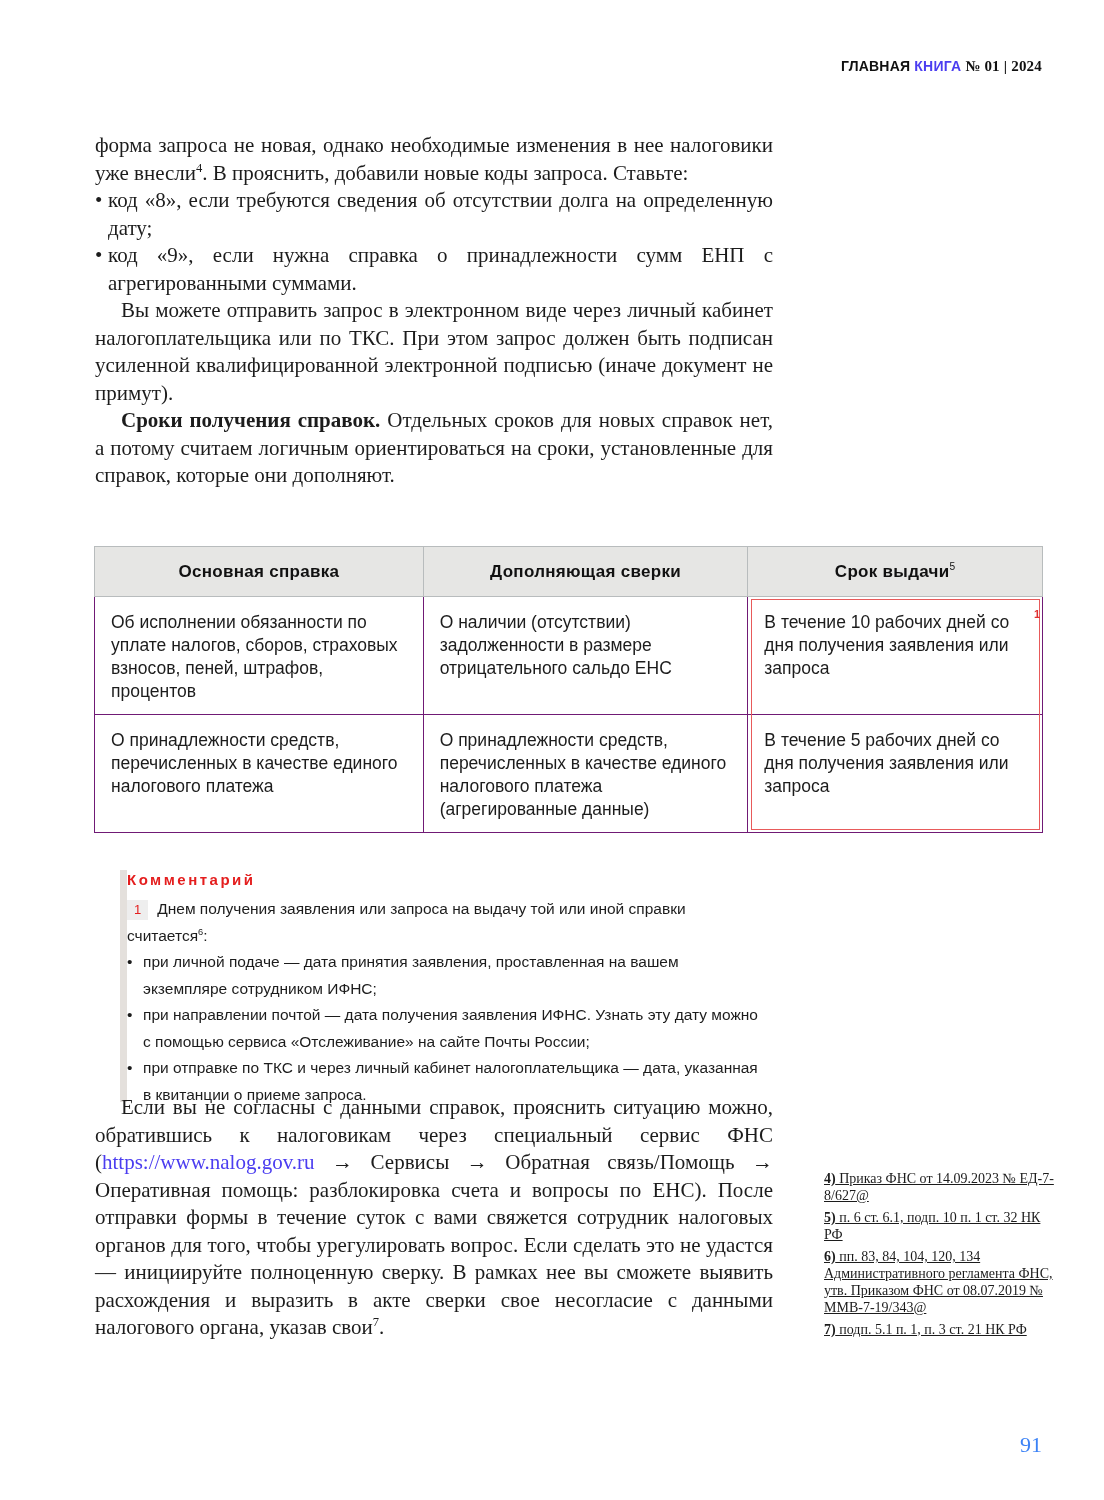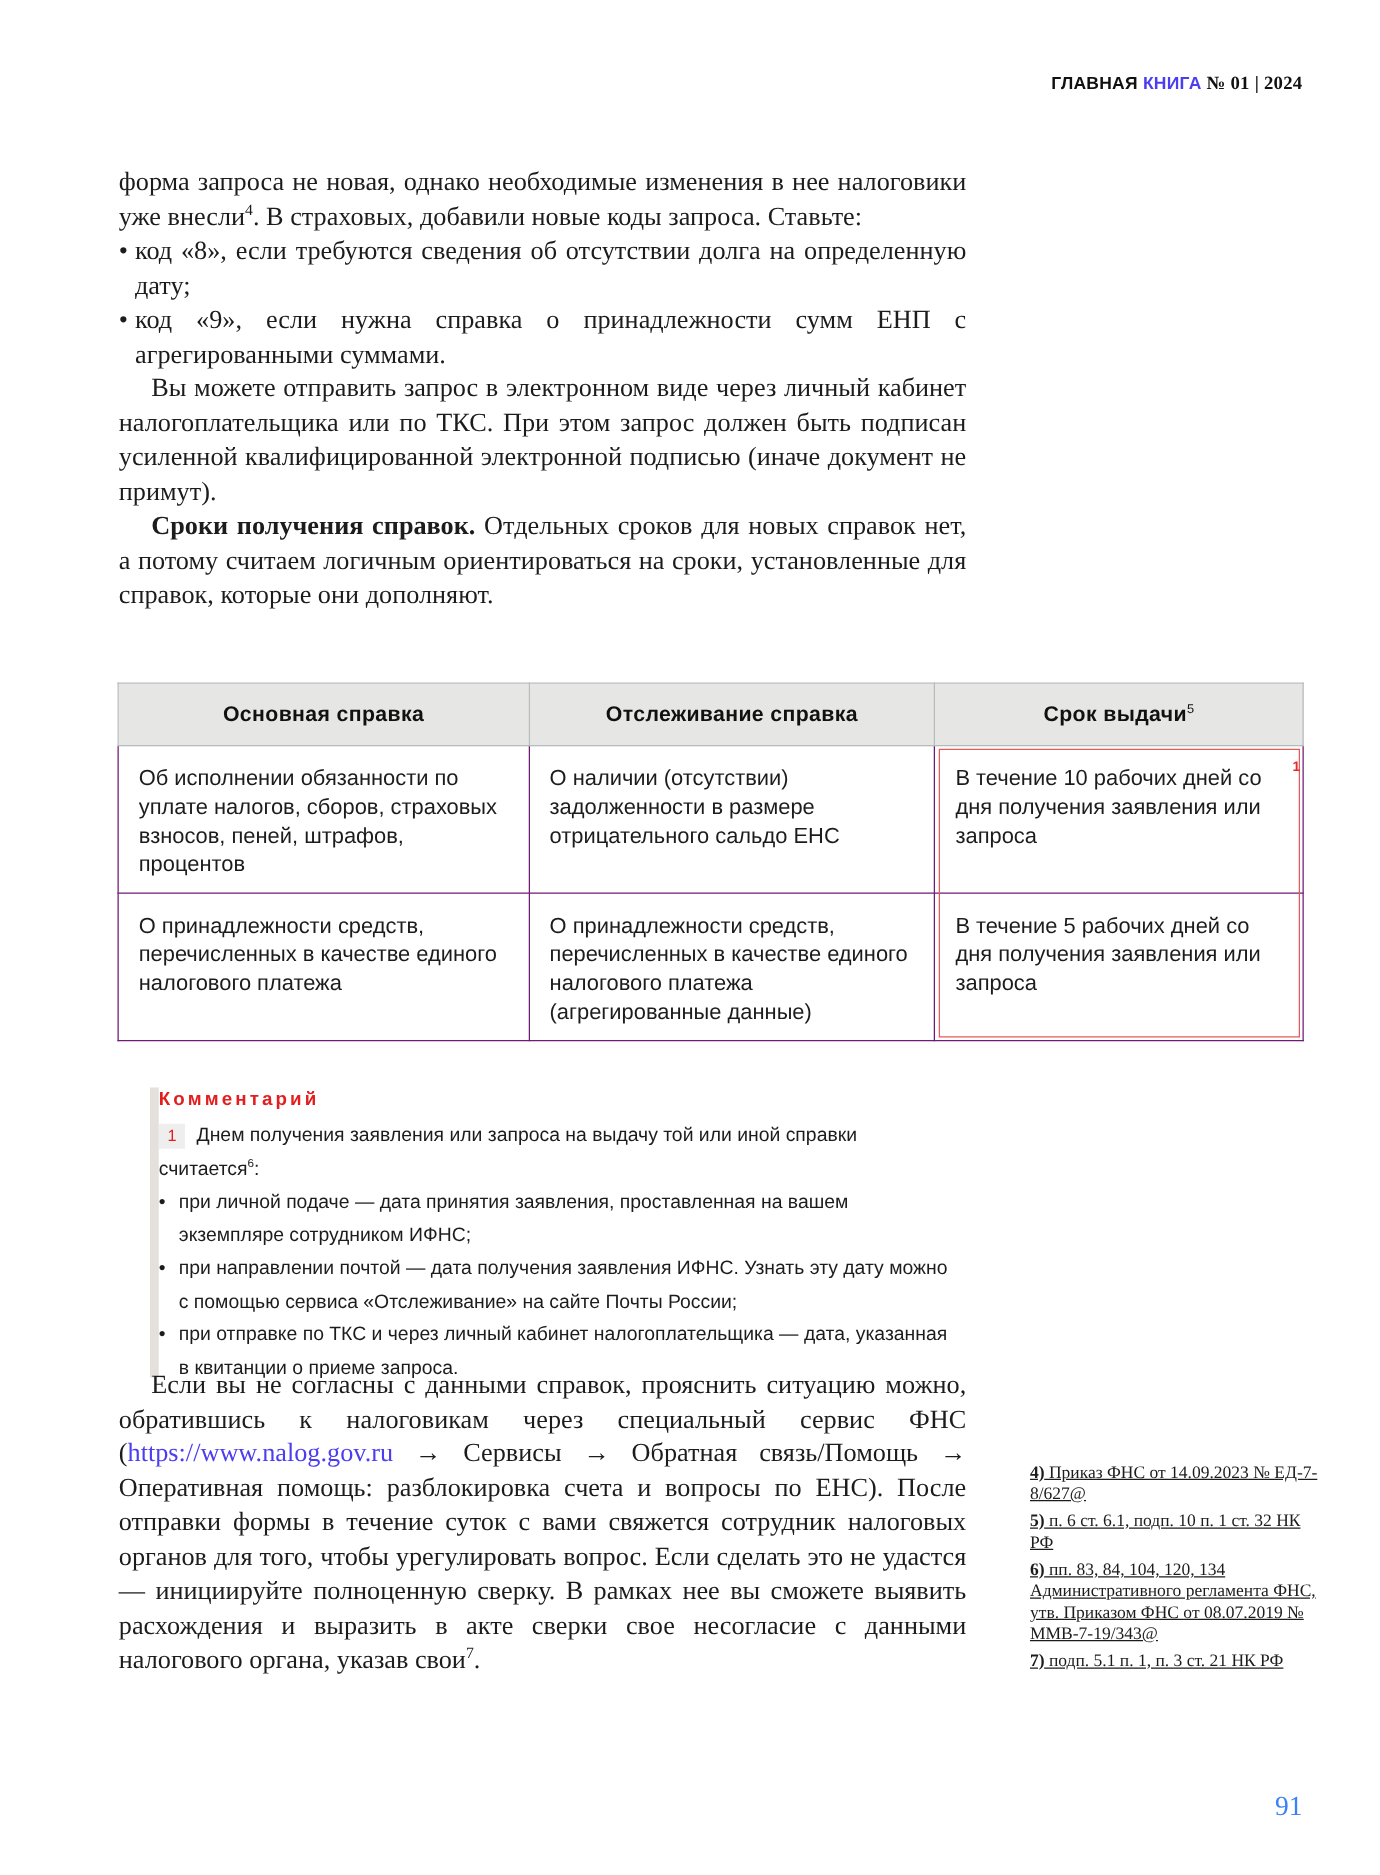--- a/index.html
+++ b/index.html
@@ -88,39 +88,39 @@
     }
   </style>
 </head>
 <body>
 
 <div class="header">
   <span>ГЛАВНАЯ </span><span class="accent">КНИГА</span><span class="num"> № 01 | 2024</span>
 </div>
 
 <div class="body-text" style="top:132px;">
-  <p><span>форма запроса не новая, однако необходимые изменения в нее налоговики уже внесли</span><sup>4</sup><span>. В страховых, добавили новые коды запроса. Ставьте:</span></p>
+  <p><span>форма запроса не новая, однако необходимые изменения в нее налоговики уже внесли</span><sup>4</sup><span>. В прояснить, добавили новые коды запроса. Ставьте:</span></p>
   <ul>
     <li>код «8», если требуются сведения об отсутствии долга на определенную дату;</li>
     <li>код «9», если нужна справка о принадлежности сумм ЕНП с агрегированными суммами.</li>
   </ul>
   <p class="indent">Вы можете отправить запрос в электронном виде через личный кабинет налогоплательщика или по ТКС. При этом запрос должен быть подписан усиленной квалифицированной электронной подписью (иначе документ не примут).</p>
   <p class="indent"><span class="bold">Сроки получения справок.</span><span> Отдельных сроков для новых справок нет, а потому считаем логичным ориентироваться на сроки, установленные для справок, которые они дополняют.</span></p>
 </div>
 
 <table class="tbl">
   <colgroup>
       <col class="c1">
       <col class="c2">
       <col class="c3">
     </colgroup>
   <thead>
     <tr>
       <th>Основная справка</th>
-      <th>Отслеживание справка</th>
+      <th>Дополняющая сверки</th>
       <th><span>Срок выдачи</span><sup style="font-weight:400;">5</sup></th>
     </tr>
   </thead>
   <tbody>
     <tr class="r1">
       <td>Об исполнении обязанности по уплате налогов, сборов, страховых взносов, пеней, штрафов, процентов</td>
       <td>О наличии (отсутствии) задолженности в размере отрицательного сальдо ЕНС</td>
       <td>В течение 10 рабочих дней со дня получения заявления или запроса</td>
     </tr>
     <tr class="r2">

